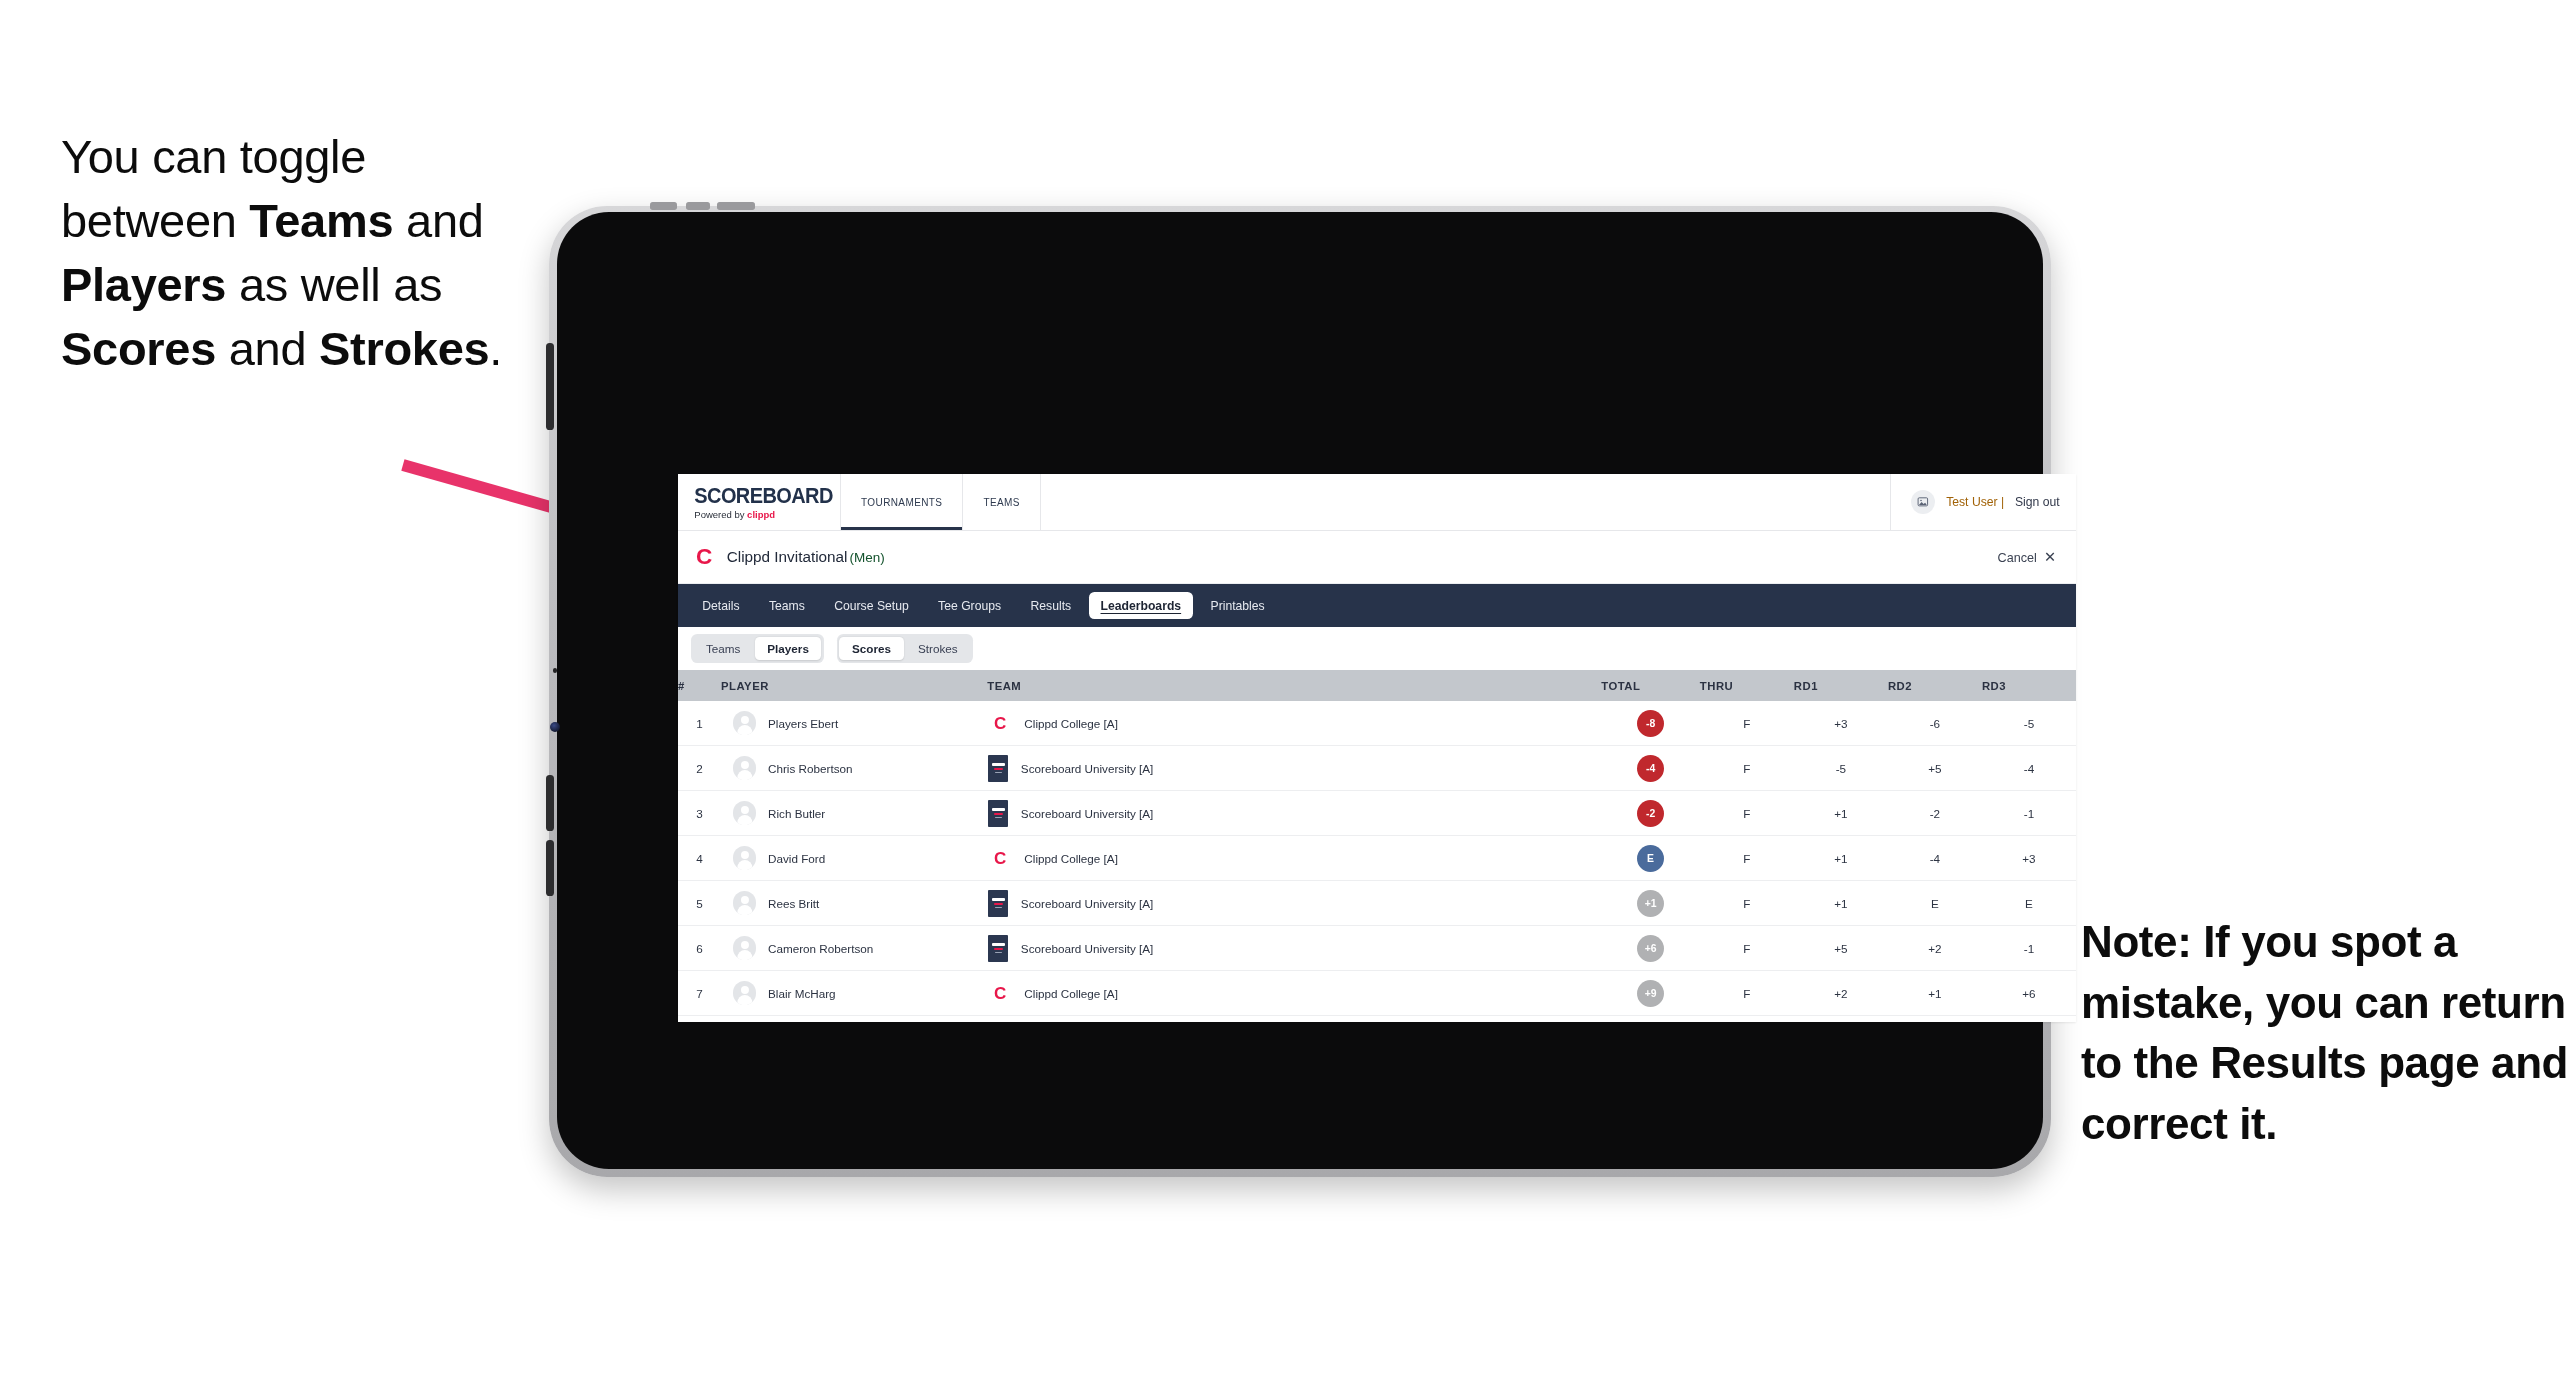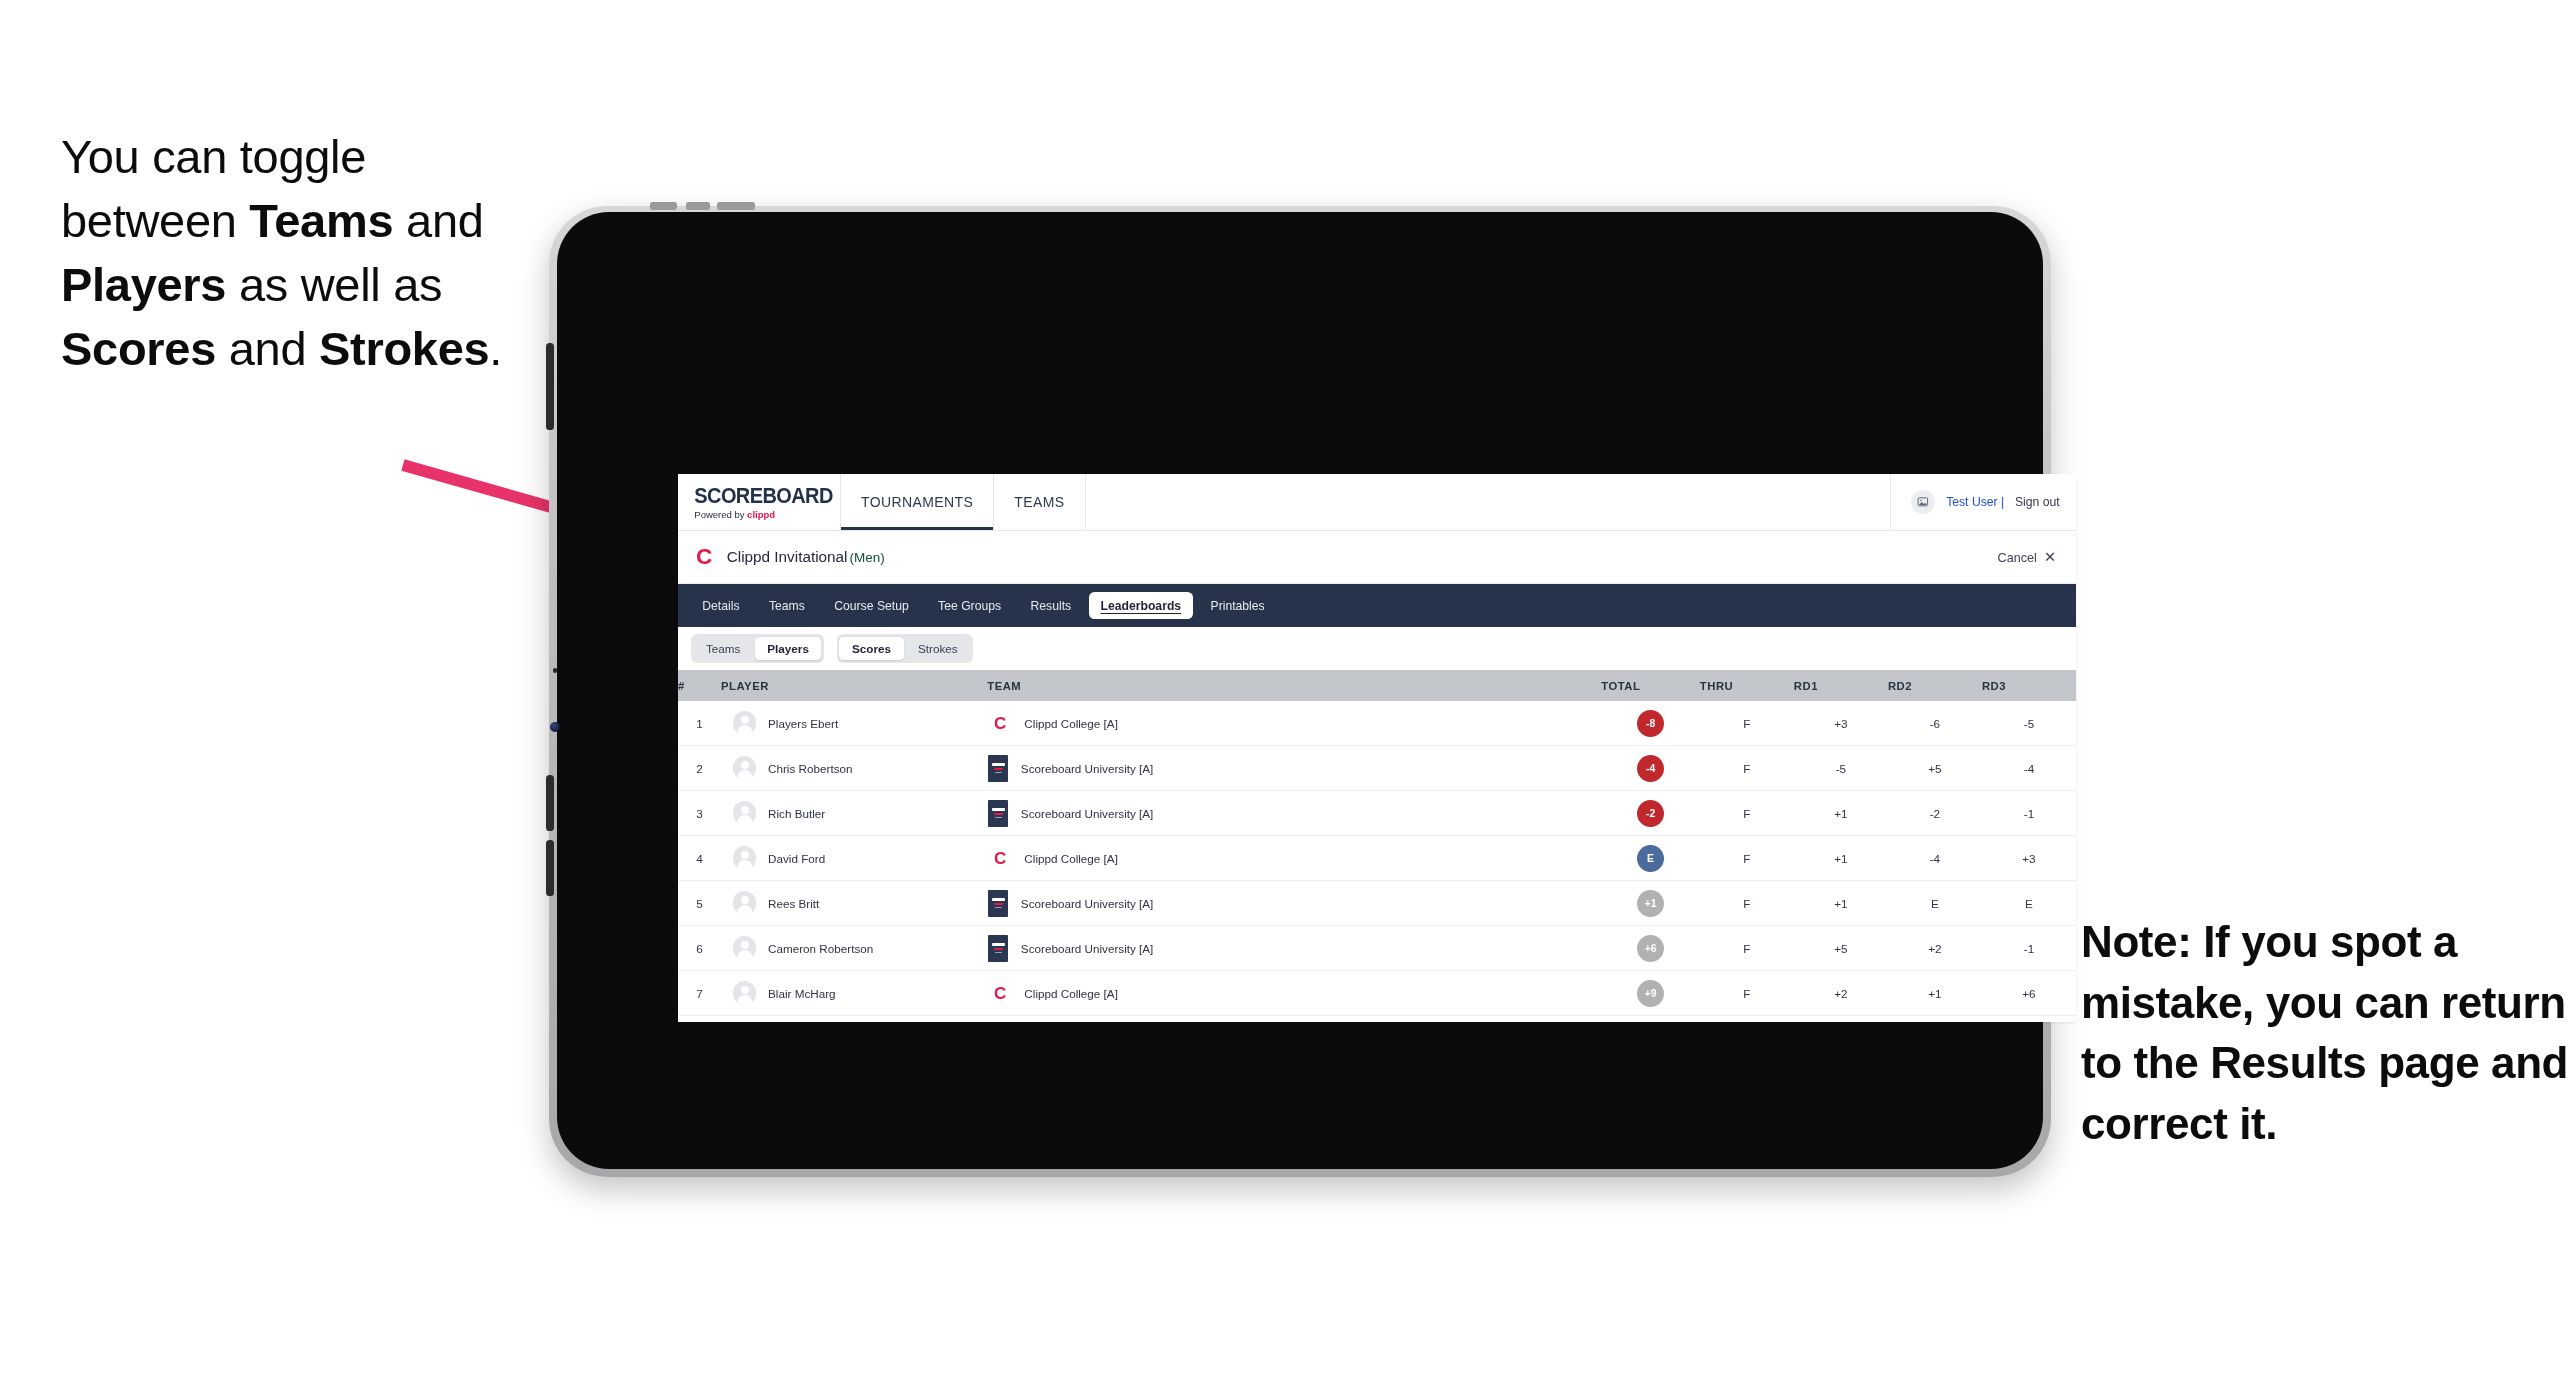--- a/index.html
+++ b/index.html
@@ -115,41 +115,41 @@
     transform:scaleY(1.12);transform-origin:left center;
   }
   .brand-sub{
     font-size:9.5px;color:#2a2f3a;margin-top:4.5px;line-height:1;
   }
   .brand-sub .clippd{color:#e8174a;font-weight:bold;}
   .navtabs{display:flex;align-items:stretch;}
   .navtab{
     display:flex;align-items:center;
     padding:0 20px;
-    font-size:14px;color:#2e3a4f;
+    font-size:10px;color:#2e3a4f;
     letter-spacing:0.4px;
     border-right:0.9px solid #e6e7ea;
     cursor:pointer;
     position:relative;
     white-space:nowrap;
   }
   .navtab.active::after{
     content:"";position:absolute;left:0;right:0;bottom:0;height:2.7px;
     background:#27334a;
   }
   .appbar-spacer{flex:1;border-right:0.9px solid #e6e7ea;}
   .appbar-right{
     display:flex;align-items:center;gap:10.8px;padding:0 16.3px 0 20px;
   }
   .avatar-chip{
     width:24.4px;height:24.4px;border-radius:50%;
     background:#eceef1;
     display:flex;align-items:center;justify-content:center;
   }
-  .user-text{font-size:12.2px;color:#1d4ed8;}
+  .user-text{font-size:12.2px;color:#a16207;}
   .signout{font-size:12.2px;color:#31384a;cursor:pointer;}
 
   
   .titlerow{
     height:52px;display:flex;align-items:center;
     padding:0 20px 0 18px;
     background:#fff;
     border-bottom:0.9px solid #eceef1;
   }
   .c-mark{

